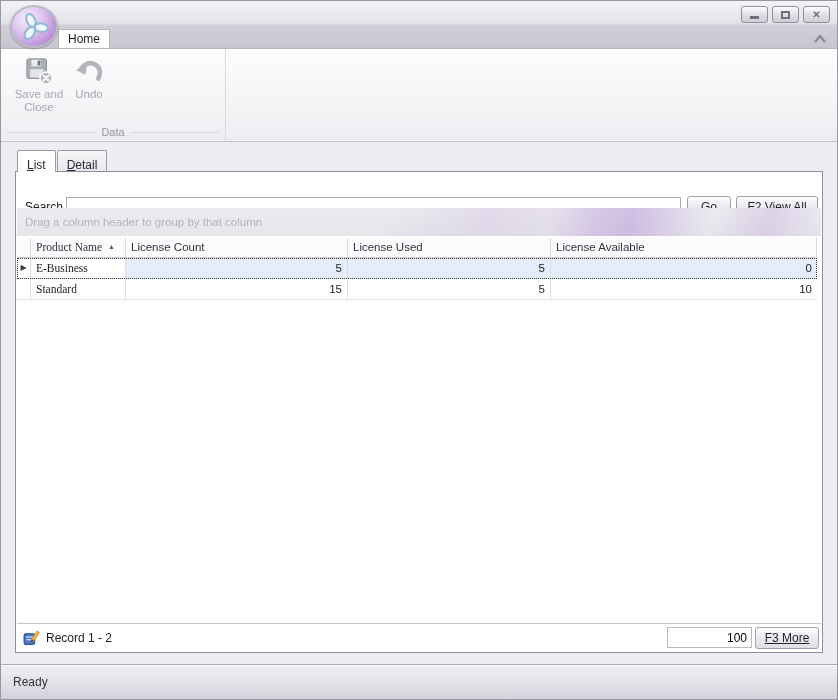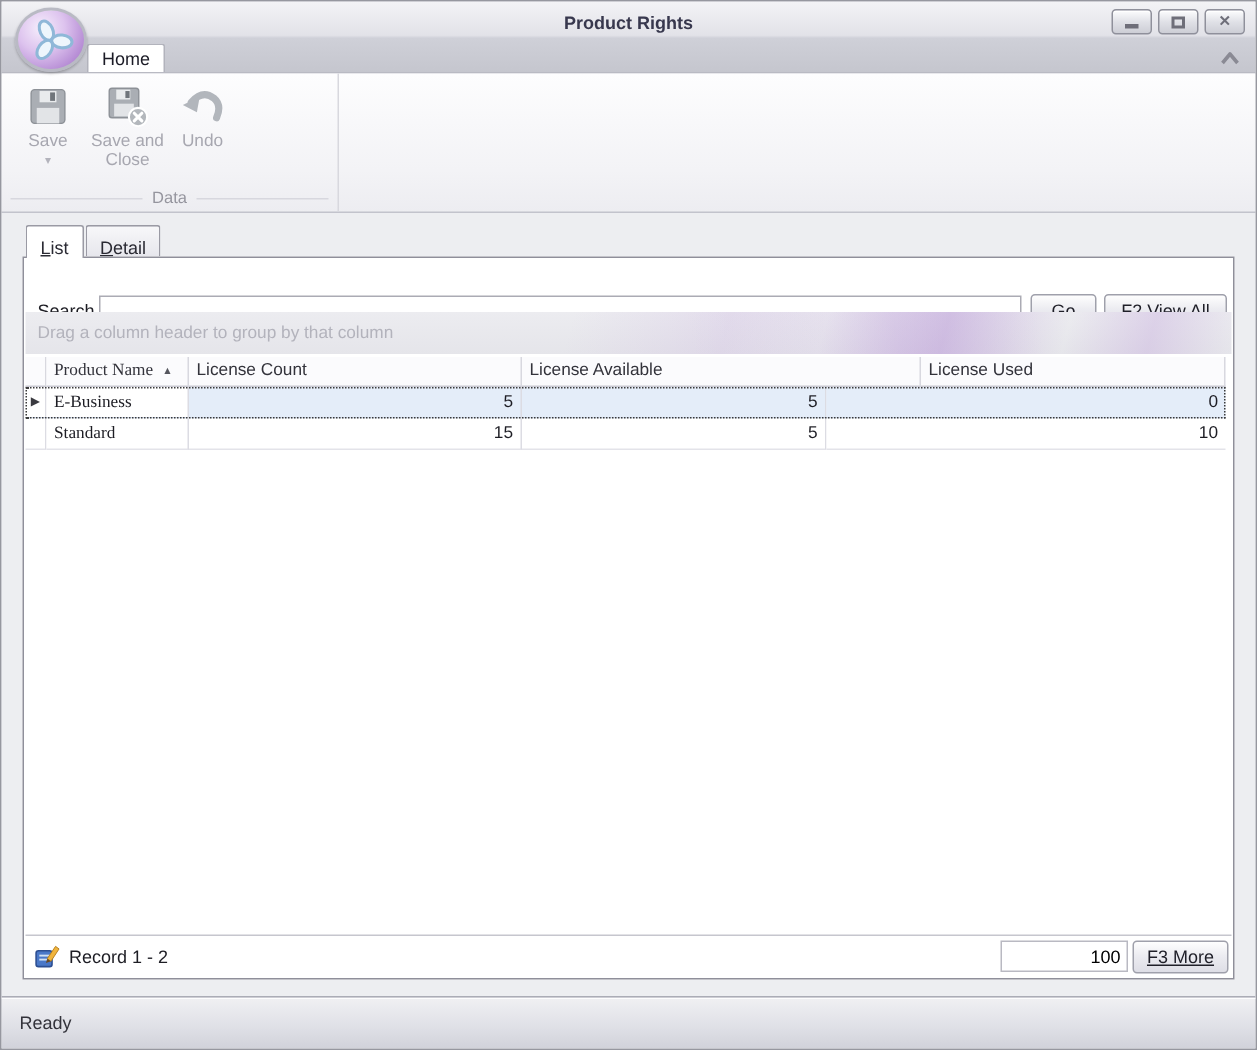--- a/index.html
+++ b/index.html
@@ -147,21 +147,20 @@
     box-shadow:inset 0 1px 0 #fdfdfe;
   }
   .status-text{position:absolute;left:12px;top:10px;color:#33333b;}
 </style>
 </head>
 <body>
 
 <div class="window">
 
   <div class="titlebar">
-    <div class="window-title">Product Rights</div>
     <div class="winbtns">
       <div class="winbtn">
         <span class="glyph-min"></span>
       </div>
       <div class="winbtn">
         <span class="glyph-max"></span>
       </div>
       <div class="winbtn">
         <span class="glyph-close">✕</span>
       </div>
@@ -181,32 +180,20 @@
         <ellipse transform="rotate(120 20 20)" cx="20" cy="11.5" rx="5" ry="8"></ellipse>
         <ellipse transform="rotate(240 20 20)" cx="20" cy="11.5" rx="5" ry="8"></ellipse>
       </g>
     </svg>
   </div>
 
   <div class="ribbon">
     <div class="ribbon-group">
       <div class="rbtn-row">
 
-        <div class="rbtn disabled w-save">
-          <span class="icon32">
-            <svg width="30" height="30" viewBox="0 0 32 32">
-              <rect x="4" y="4" width="24" height="24" rx="2.5" fill="#aaaeb4" stroke="#8d9197"></rect>
-              <rect x="10" y="5" width="12" height="8" fill="#e9ebed"></rect>
-              <rect x="17.5" y="6" width="3.5" height="6" fill="#70757b"></rect>
-              <rect x="8" y="17" width="16" height="11" fill="#e2e4e7"></rect>
-            </svg>
-          </span>
-          <span>Save</span>
-          <span class="drop-arrow">▾</span>
-        </div>
 
         <div class="rbtn disabled w-sac">
           <span class="icon32">
             <svg width="30" height="30" viewBox="0 0 32 32">
               <rect x="3" y="3" width="21" height="21" rx="2" fill="#aaaeb4" stroke="#8d9197"></rect>
               <rect x="8" y="4" width="10" height="7" fill="#e9ebed"></rect>
               <rect x="14.5" y="5" width="3" height="5" fill="#70757b"></rect>
               <rect x="6.5" y="14" width="14" height="9" fill="#e2e4e7"></rect>
               <circle cx="23.5" cy="23.5" r="6.5" fill="#b3b7bc" stroke="#fff" stroke-width="1.5"></circle>
               <path d="M20.8 20.8 L26.2 26.2 M26.2 20.8 L20.8 26.2" stroke="#fff" stroke-width="2.2" stroke-linecap="round"></path>
@@ -263,25 +250,25 @@
       <div class="grid">
         <div class="g-row">
           <div class="gh c-sel"></div>
           <div class="gh c-name">
             <span>Product Name</span>
             <span class="sort-arrow">▲</span>
           </div>
           <div class="gh c-count">
             <span>License Count</span>
           </div>
+          <div class="gh c-used">
+            <span>License Used</span>
+          </div>
           <div class="gh c-avail">
             <span>License Available</span>
-          </div>
-          <div class="gh c-used">
-            <span>License Used</span>
           </div>
         </div>
 
         <div class="g-row row-selected">
           <div class="gc c-sel">
             <span class="row-pointer">▶</span>
           </div>
           <div class="gc c-name">E-Business</div>
           <div class="gc c-count">5</div>
           <div class="gc c-used">5</div>

